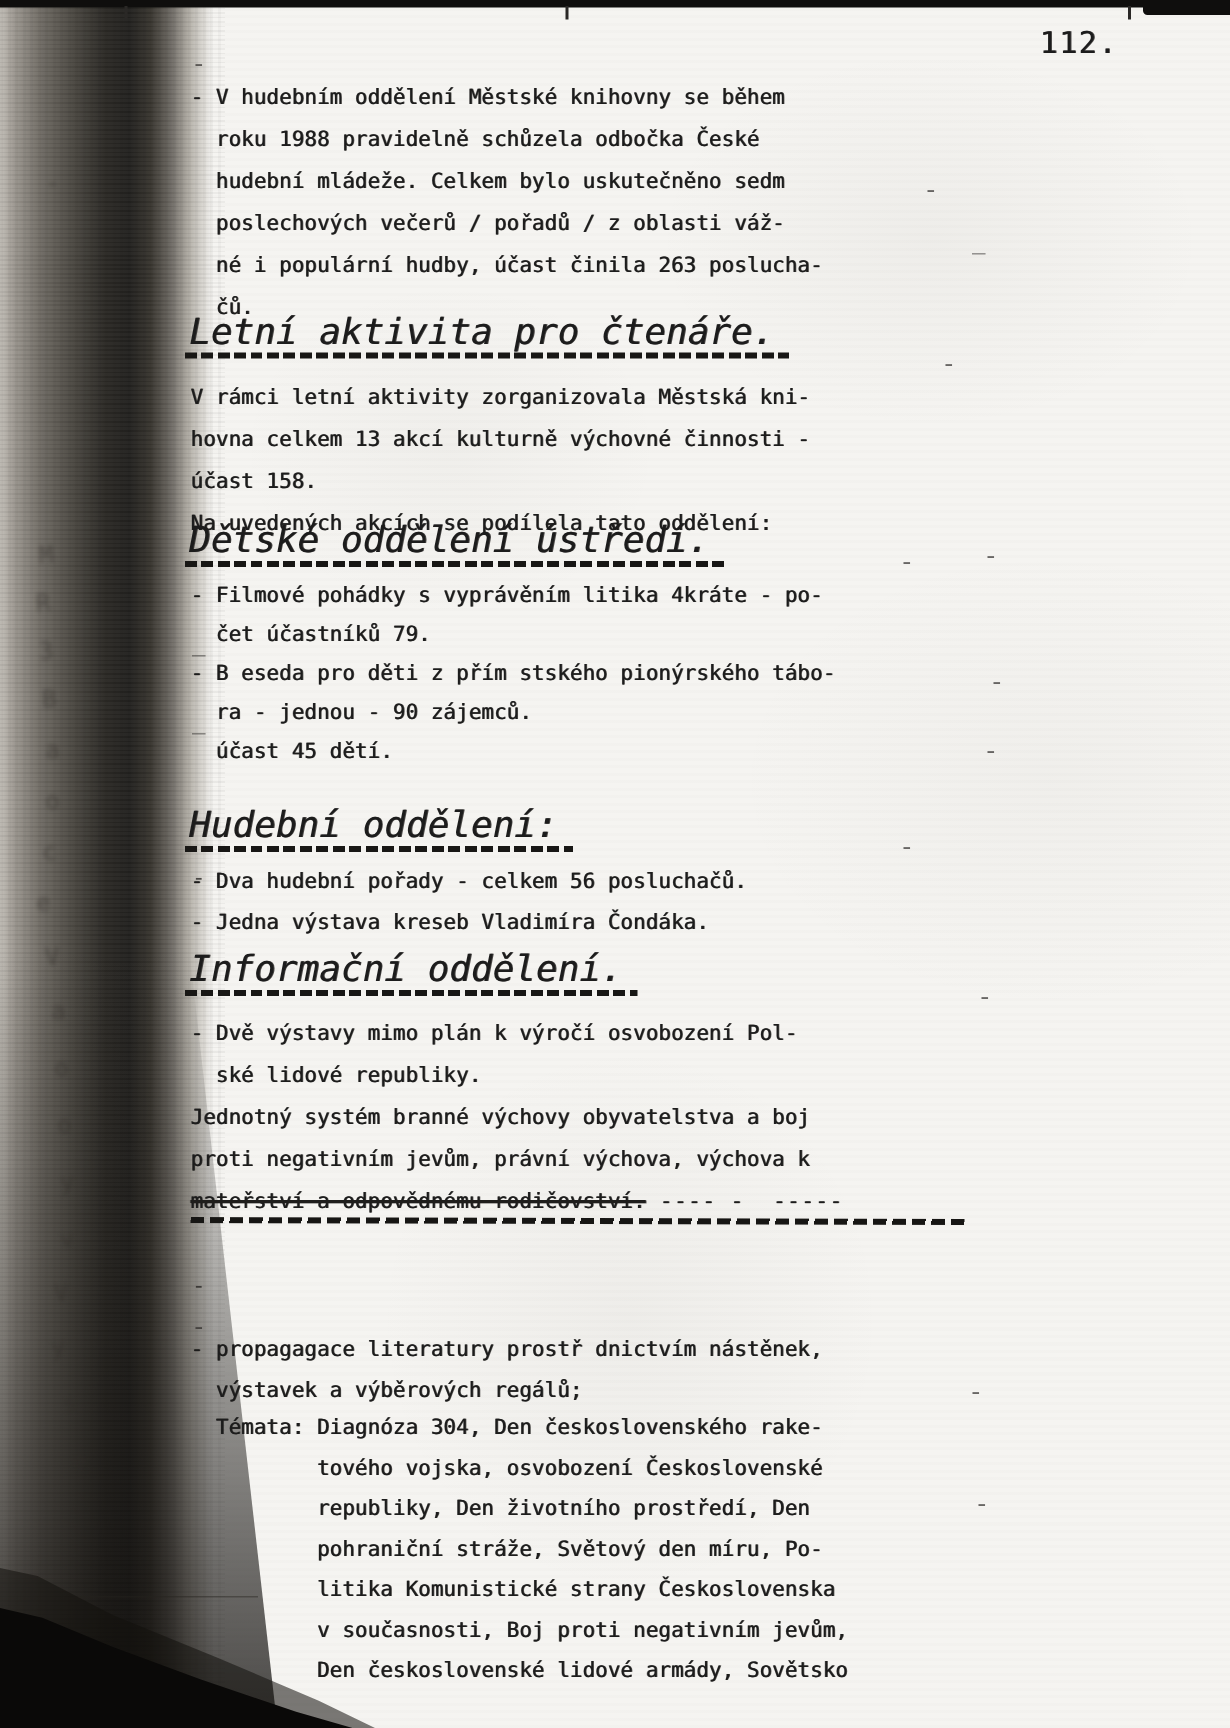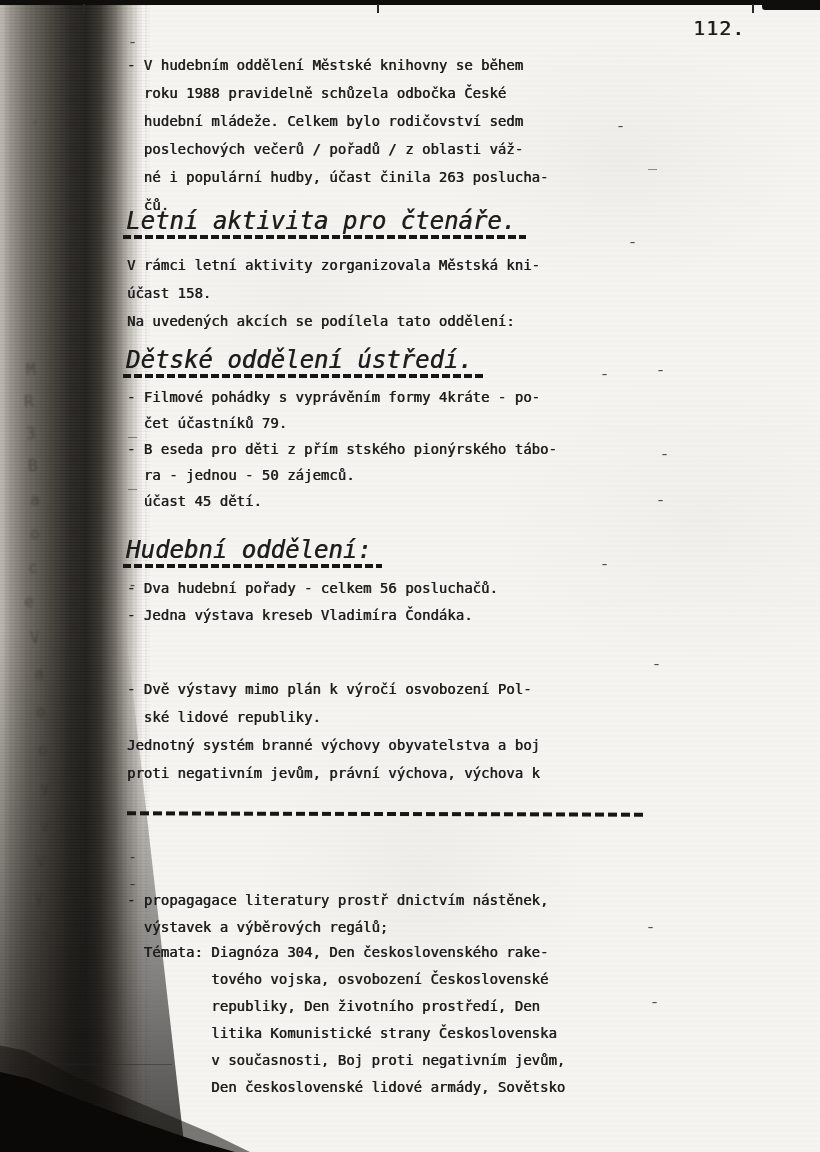--- a/index.html
+++ b/index.html
@@ -102,73 +102,79 @@
       <div class="top-tick" style="left: 83px;"></div>
       <div class="top-tick" style="left: 377px;"></div>
       <div class="top-tick" style="left: 752px;"></div>
     </div>
 
   <div class="page-number">112.</div>
 
   <div class="tblock" style="top:51px">
       <div class="tline">- V hudebním oddělení Městské knihovny se během</div>
       <div class="tline">  roku 1988 pravidelně schůzela odbočka České</div>
-      <div class="tline">  hudební mládeže. Celkem bylo rodičovství sedm</div>
+      <div class="tline">  hudební mládeže. Celkem bylo uskutečněno sedm</div>
       <div class="tline">  poslechových večerů / pořadů / z oblasti váž-</div>
       <div class="tline">  né i populární hudby, účast činila 263 poslucha-</div>
       <div class="tline">  čů.</div>
     </div>
 
   <div class="heading" style="top:207px">Letní aktivita pro čtenáře.</div>
 
   <div class="tblock" style="top:251px">
       <div class="tline">V rámci letní aktivity zorganizovala Městská kni-</div>
+      <div class="tline">hovna celkem 13 akcí kulturně výchovné činnosti -</div>
       <div class="tline">účast 158.</div>
       <div class="tline">Na uvedených akcích se podílela tato oddělení:</div>
     </div>
 
   <div class="heading" style="top:346px">Dětské oddělení ústředí.</div>
 
   <div class="tblock lh26" style="top:384px">
-      <div class="tline">- Filmové pohádky s vyprávěním formy 4kráte - po-</div>
+      <div class="tline">- Filmové pohádky s vyprávěním litika 4kráte - po-</div>
       <div class="tline">  čet účastníků 79.</div>
       <div class="tline">- B eseda pro děti z přím stského pionýrského tábo-</div>
-      <div class="tline">  ra - jednou - 50 zájemců.</div>
+      <div class="tline">  ra - jednou - 90 zájemců.</div>
       <div class="tline">  účast 45 dětí.</div>
     </div>
 
   <div class="heading" style="top:536px">Hudební oddělení:</div>
 
   <div class="tblock lh27" style="top:575px">
       <div class="tline">- Dva hudební pořady - celkem 56 posluchačů.</div>
       <div class="tline">- Jedna výstava kreseb Vladimíra Čondáka.</div>
     </div>
 
+  <div class="heading" style="top:632px">Informační oddělení.</div>
 
   <div class="tblock" style="top:675px">
       <div class="tline">- Dvě výstavy mimo plán k výročí osvobození Pol-</div>
       <div class="tline">  ské lidové republiky.</div>
     </div>
 
   <div class="tblock" style="top:731px">
       <div class="tline">Jednotný systém branné výchovy obyvatelstva a boj</div>
       <div class="tline">proti negativním jevům, právní výchova, výchova k</div>
     </div>
+  <div class="tblock" style="top:787px">
+    <div class="tline"><span class="struck">mateřství a odpovědnému rodičovství.</span><span class="dash-tail"> ---- -  -----</span></div>
+  </div>
   <div class="dash-rule"></div>
 
 
   <div class="tblock lh27" style="top:887px">
       <div class="tline">- propagagace literatury prostř dnictvím nástěnek,</div>
       <div class="tline">  výstavek a výběrových regálů;</div>
     </div>
 
   <div class="tblock lh27" style="top:939px">
       <div class="tline">  Témata: Diagnóza 304, Den československého rake-</div>
       <div class="tline">          tového vojska, osvobození Československé</div>
       <div class="tline">          republiky, Den životního prostředí, Den</div>
+      <div class="tline">          pohraniční stráže, Světový den míru, Po-</div>
       <div class="tline">          litika Komunistické strany Československa</div>
       <div class="tline">          v současnosti, Boj proti negativním jevům,</div>
       <div class="tline">          Den československé lidové armády, Sovětsko</div>
     </div>
 
   <div id="ghosts">
       <span class="ghost" style="left: 30px; top: 112px;">-</span>
       <span class="ghost" style="left: 26px; top: 360px;">M</span>
       <span class="ghost" style="left: 24px; top: 392px;">R</span>
       <span class="ghost" style="left: 26px; top: 424px;">3</span>

